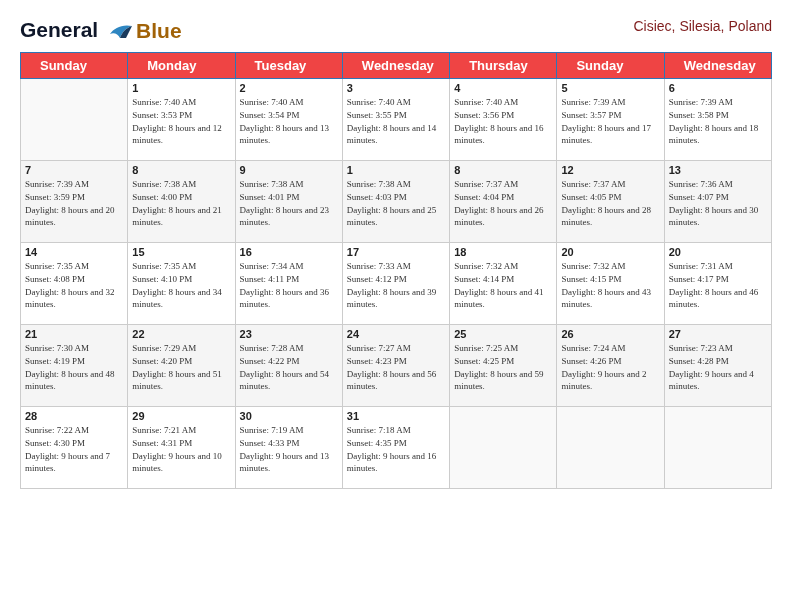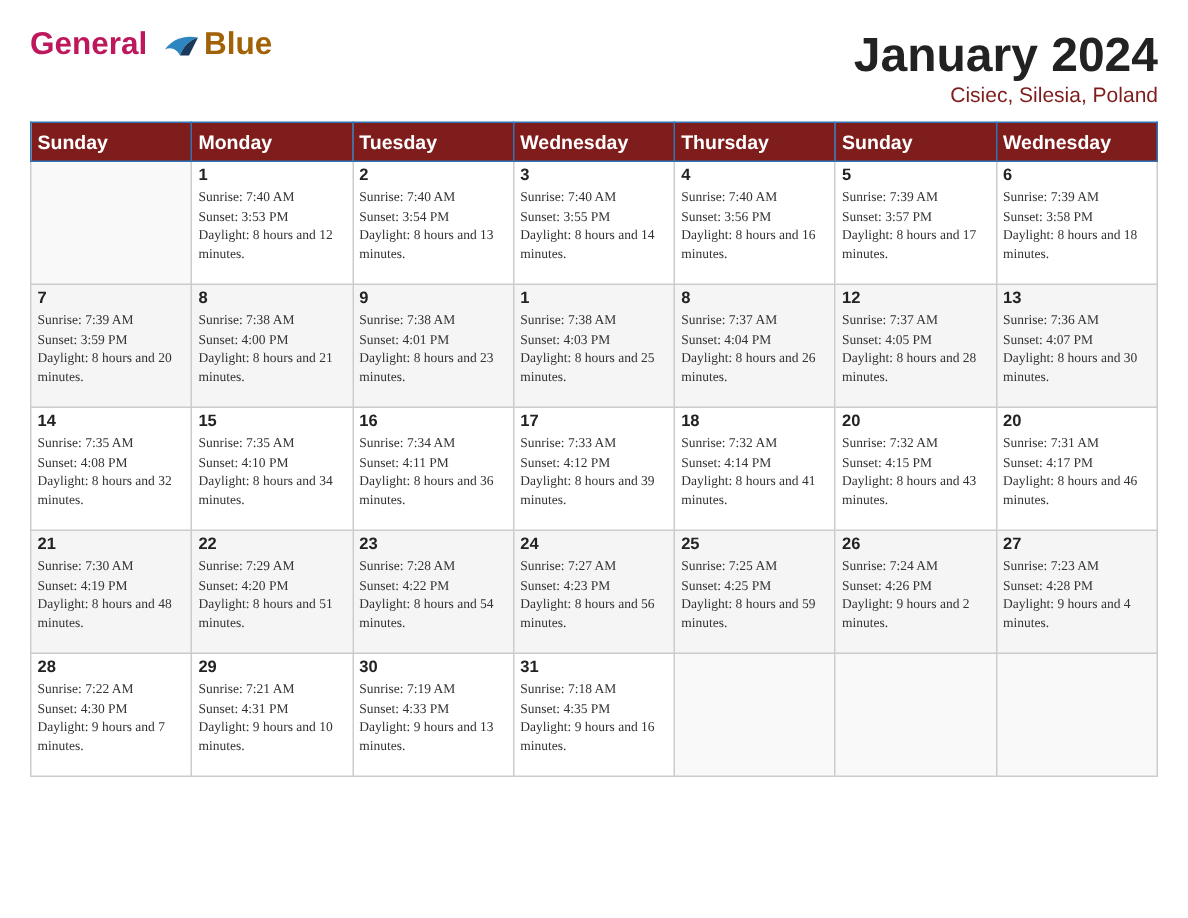--- a/index.html
+++ b/index.html
@@ -40,25 +40,25 @@
     .location {
       font-size: 14px;
       color: #7f1d1d;
     }
     .calendar-table {
       width: 100%;
       border-collapse: collapse;
       table-layout: fixed;
     }
     .calendar-table th {
-      background: #7f1d1d;
+      background: #ef4444;
       color: #fff;
       font-size: 13px;
       font-weight: bold;
-      padding: 5px 4px;
+      padding: 5px 19px;
       text-align: left;
       border: 1px solid #2e75b6;
     }
     .calendar-table td {
       border: 1px solid #ccc;
       vertical-align: top;
       padding: 3px 4px;
       font-size: 9.5px;
       color: #333;
       height: 82px;
@@ -85,32 +85,31 @@
   </style>
 </head>
 <body>
 
 <div class="page">
   <div class="header">
     <div class="logo">
       <div>
         <div style="display:flex;align-items:center;">
           <div style="font-size:21px;font-weight:bold;color:#1a3a5c;line-height:1.1;">
-            <span style="color:#be185d;">General</span>
+            <span style="color:#0f172a;">General</span>
             <svg class="logo-bird" viewBox="0 0 28 22" style="display:inline-block;vertical-align:middle;margin-left:2px;">
               <path d="M4 14 C8 8, 16 4, 26 6 C20 8, 16 12, 14 18 C12 14, 8 12, 4 14Z" fill="#2e86c1"></path>
               <path d="M14 18 C16 12, 20 8, 26 6 C24 10, 22 14, 20 18Z" fill="#1a3a5c"></path>
             </svg>
           </div>
           <div style="font-size:21px;font-weight:bold;color:#a16207;line-height:1.1;margin-left:2px;">Blue</div>
         </div>
       </div>
     </div>
     <div class="title-block">
-      <div class="month-title">January 2024</div>
       <div class="location">Cisiec, Silesia, Poland</div>
     </div>
   </div>
 
   <table class="calendar-table">
     <thead>
       <tr id="weekday-header">
           <th>Sunday</th>
           <th>Monday</th>
           <th>Tuesday</th>

